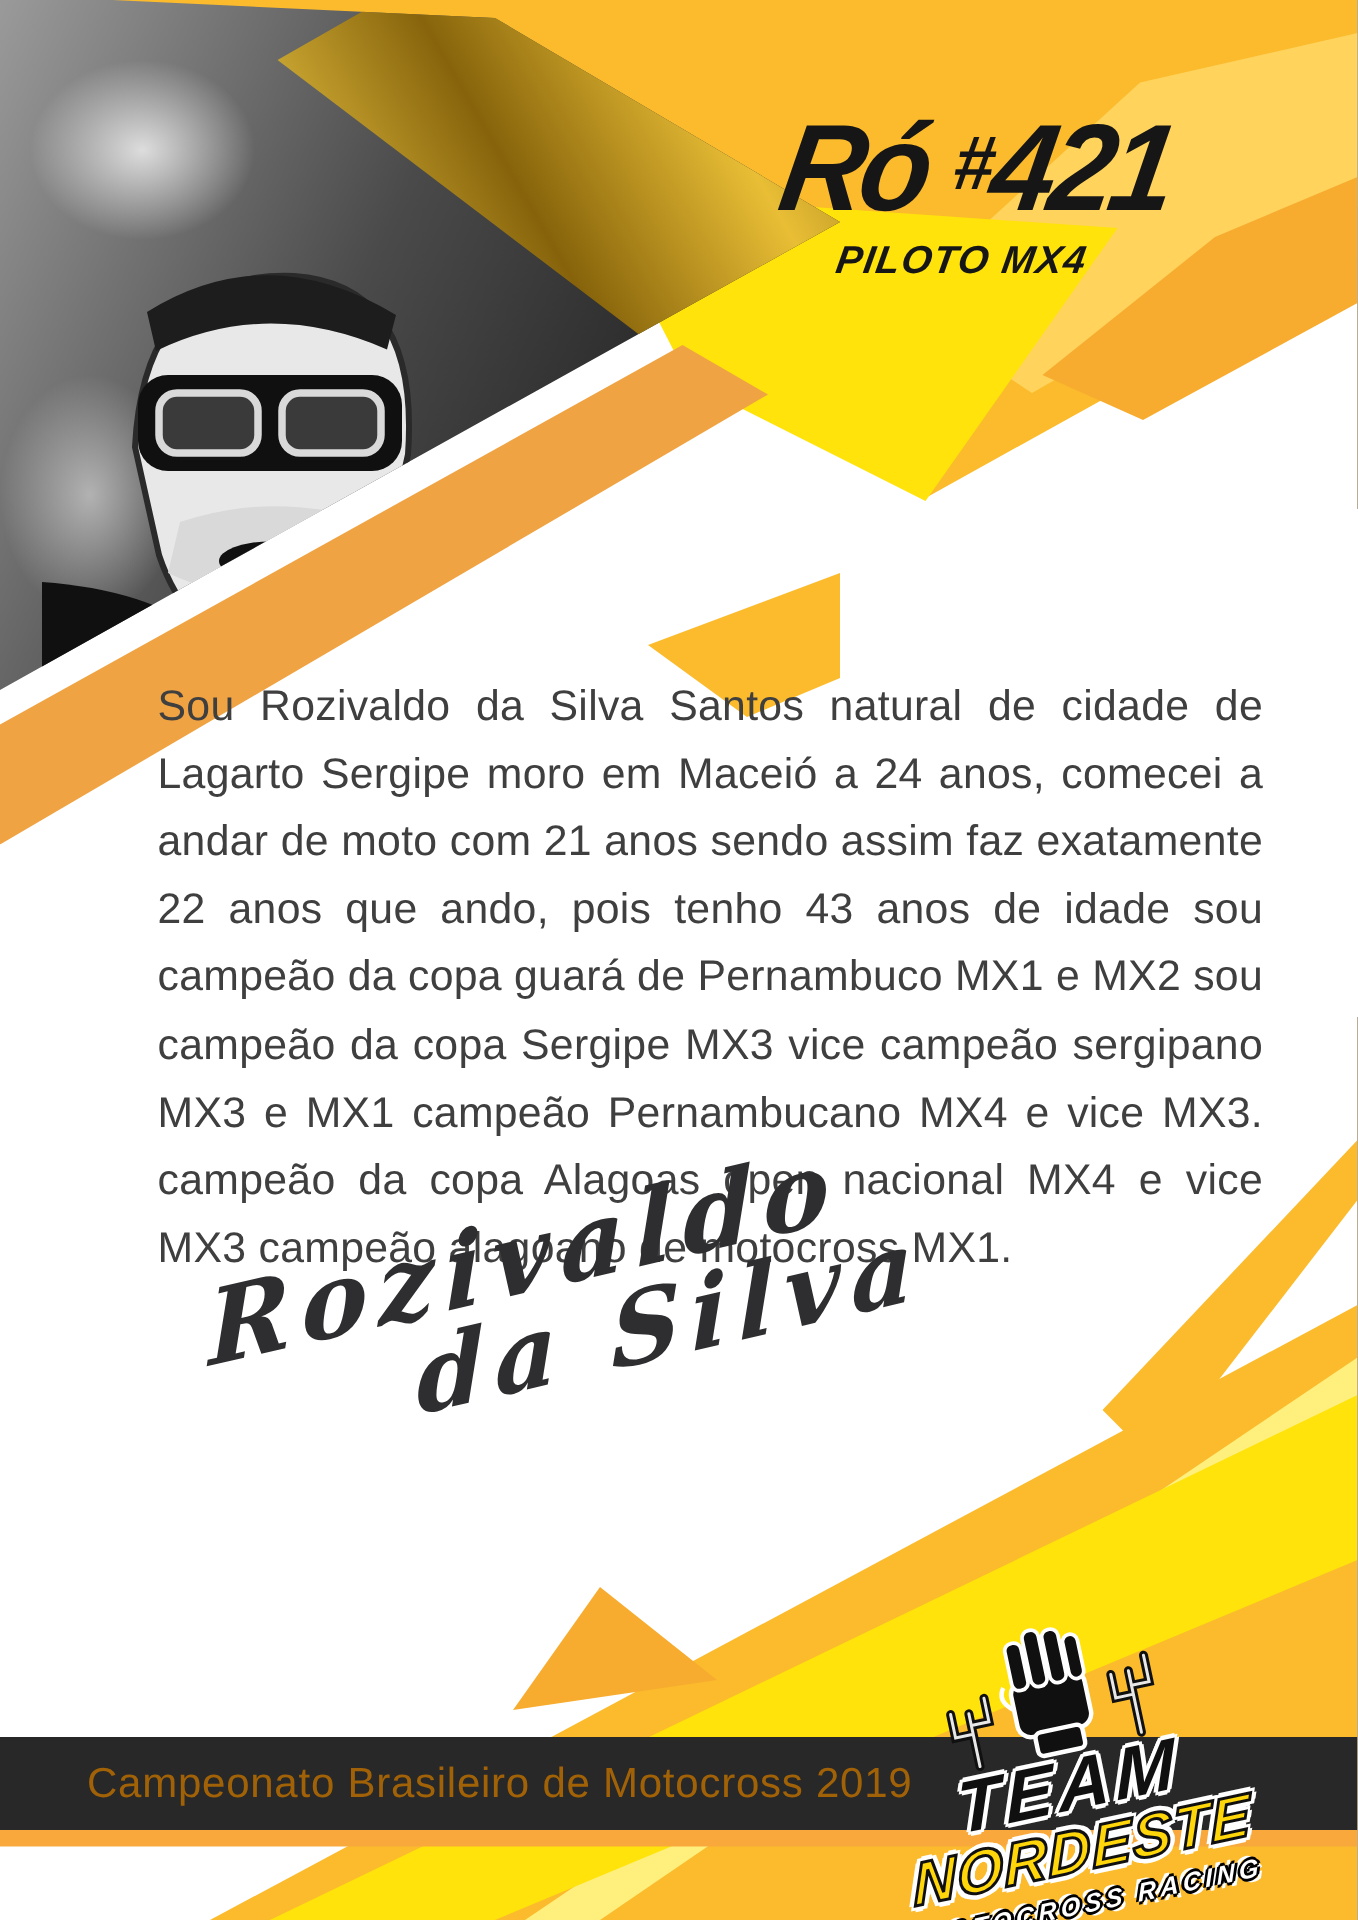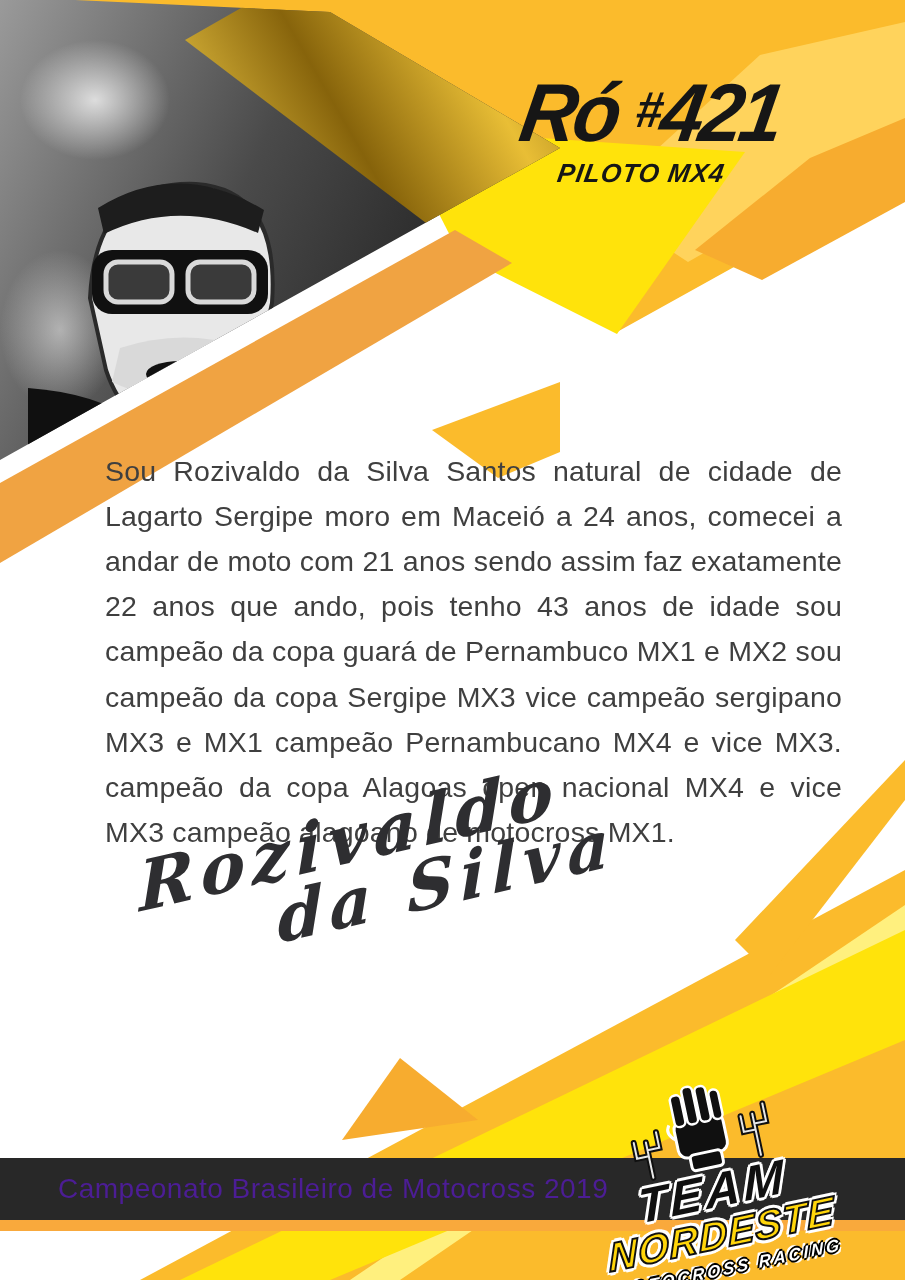--- a/index.html
+++ b/index.html
@@ -48,21 +48,21 @@
   .sig .l2{font-size:66px;letter-spacing:7px;margin-left:128px;margin-top:-16px;transform:skewX(-12deg);}
   
   .b-gold{background:#FBBB2C;clip-path:polygon(140px 1280px,905px 870px,905px 1280px);}
   .b-pale{background:#FFF07E;clip-path:polygon(905px 905px,905px 935px,400px 1280px,350px 1280px);}
   .b-bright{background:#FFE30B;clip-path:polygon(180px 1280px,905px 930px,905px 1040px,330px 1280px);}
   .b-thin{background:#FBBB2C;clip-path:polygon(735px 940px,905px 760px,905px 800px,770px 975px);}
   .b-amber-tri{background:#F7AC2F;clip-path:polygon(400px 1058px,478px 1120px,342px 1140px);}
   .footer-bar{position:absolute;left:0;top:1158px;width:905px;height:62px;background:#282828;}
   .footer-strip{position:absolute;left:0;top:1220px;width:905px;height:11px;background:#F9A93C;}
   .footer-text{position:absolute;left:58px;top:1158px;height:62px;line-height:62px;
-    font-size:28px;color:#4c1d95;letter-spacing:.5px;}
+    font-size:28px;color:#a16207;letter-spacing:.5px;}
   
   .logo{position:absolute;left:560px;top:1078px;width:300px;text-align:center;
     transform:rotate(-12deg);transform-origin:center;}
   .logo .fist-row{height:92px;}
   .logo .team{font-size:48px;font-weight:900;font-style:italic;letter-spacing:4px;color:#101010;
     line-height:.9;transform:skewX(-10deg);
     text-shadow:-3px 0 #fff,3px 0 #fff,0 -3px #fff,0 3px #fff,-2px -2px #fff,2px 2px #fff,-2px 2px #fff,2px -2px #fff;}
   .logo .nordeste{display:inline-block;font-size:40px;font-weight:900;font-style:italic;
     letter-spacing:1px;color:#FFD60A;-webkit-text-stroke:2px #101010;transform:skewX(-10deg);
     margin-top:2px;line-height:1;

